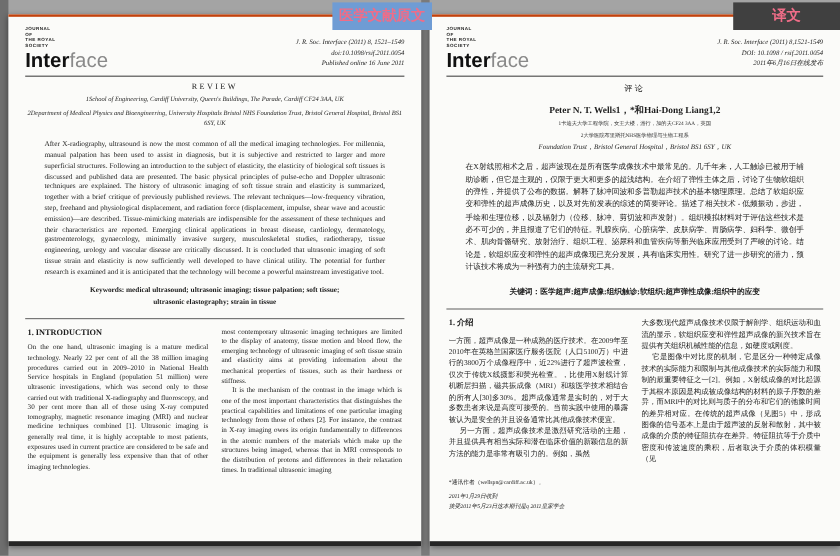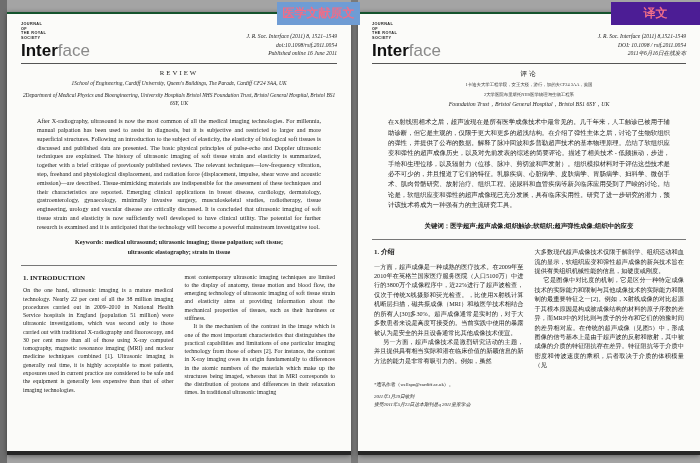--- a/index.html
+++ b/index.html
@@ -7,36 +7,36 @@
     width:700px;height:463px;position:relative;overflow:hidden;
     background:#a4a4a4;
     font-family:"Liberation Serif", serif;
     color:#1c1c1c;
   }
   .bg-strip-left{position:absolute;left:0;top:0;width:7px;height:100%;background:#6e6e6e;}
   .bg-strip-mid{position:absolute;left:351px;top:0;width:7px;height:100%;background:#7a7a7a;}
 
   .page{
     position:absolute;top:12px;height:443px;background:#fbfbf9;
-    border-top:2px solid #14532d;border-bottom:4px solid #262626;
+    border-top:2px solid #c2410c;border-bottom:4px solid #262626;
     box-shadow:0 1px 5px rgba(0,0,0,.45);
     overflow:hidden;box-sizing:border-box;
   }
   .page.left{left:7px;width:344px;}
   .page.right{left:358px;width:342px;}
 
   .badge{
     position:absolute;top:2px;height:23px;z-index:6;
     display:flex;align-items:center;justify-content:center;
     font-family:"Liberation Sans", sans-serif;
     font-size:12px;font-weight:bold;color:#ef6d88;
     cursor:pointer;
   }
   .badge.src{left:277px;width:83px;background:#6f9cd4;}
-  .badge.trans{left:611px;width:89px;background:#4c1d95;}
+  .badge.trans{left:611px;width:89px;background:#404040;}
 
   .inner{padding:8px 14px 0 14px;}
 
   .hdr{display:flex;justify-content:space-between;align-items:flex-start;}
   .logo .tiny{font-family:"Liberation Sans", sans-serif;font-size:3.8px;font-weight:bold;letter-spacing:.4px;color:#222;line-height:1.25;}
   .logo .brand{font-family:"Liberation Sans", sans-serif;font-size:17px;line-height:1;margin-top:1px;}
   .logo .brand b{font-weight:bold;color:#111;}
   .logo .brand span.lite{font-weight:normal;color:#8a8a8a;}
   .cite{text-align:right;font-style:italic;font-size:5.6px;line-height:1.55;color:#222;margin-top:10px;}
 
@@ -118,20 +118,21 @@
         <div class="brand"><b>Inter</b><span class="lite">face</span></div>
       </div>
       <div class="cite">
         <div>J. R. Soc. Interface (2011) 8,1521-1549</div>
         <div>DOI: 10.1098 / rsif.2011.0054</div>
         <div>2011年6月16日在线发布</div>
       </div>
     </div>
     <div class="rule"></div>
     <div class="kicker">评论</div>
+    <div class="authors">Peter N. T. Wells1，*和Hai-Dong Liang1,2</div>
     <div class="affil-cn">1卡迪夫大学工程学院，女王大楼，游行，加的夫CF24 3AA，英国</div>
     <div class="affil-cn">2大学医院布里斯托NHS医学物理与生物工程系</div>
     <div class="affil-en">Foundation Trust，Bristol General Hospital，Bristol BS1 6SY，UK</div>
     <div class="abstract cn">在X射线照相术之后，超声波现在是所有医学成像技术中最常见的。几千年来，人工触诊已被用于辅助诊断，但它是主观的，仅限于更大和更多的超浅结构。在介绍了弹性主体之后，讨论了生物软组织的弹性，并提供了公布的数据。解释了脉冲回波和多普勒超声技术的基本物理原理。总结了软组织应变和弹性的超声成像历史，以及对先前发表的综述的简要评论。描述了相关技术 - 低频振动，步进，手绘和生理位移，以及辐射力（位移、脉冲、剪切波和声发射）。组织模拟材料对于评估这些技术是必不可少的，并且报道了它们的特征。乳腺疾病、心脏病学、皮肤病学、胃肠病学、妇科学、微创手术、肌肉骨骼研究、放射治疗、组织工程、泌尿科和血管疾病等新兴临床应用受到了严峻的讨论。结论是，软组织应变和弹性的超声成像现已充分发展，具有临床实用性。研究了进一步研究的潜力，预计该技术将成为一种强有力的主流研究工具。</div>
     <div class="keywords cn">关键词：医学超声;超声成像;组织触诊;软组织;超声弹性成像;组织中的应变</div>
     <div class="rule thin" style="margin-top:9px;"></div>
     <div class="twocol">
       <div class="col">
         <div class="sec-head">1. 介绍</div>
         <p>一方面，超声成像是一种成熟的医疗技术。在2009年至2010年在英格兰国家医疗服务医院（人口5100万）中进行的3800万个成像程序中，近22%进行了超声波检查，仅次于传统X线摄影和荧光检查。，比使用X射线计算机断层扫描，磁共振成像（MRI）和核医学技术相结合的所有人[30]多30%。超声成像通常是实时的，对于大多数患者来说是高度可接受的。当前实践中使用的暴露被认为是安全的并且设备通常比其他成像技术便宜。</p>

